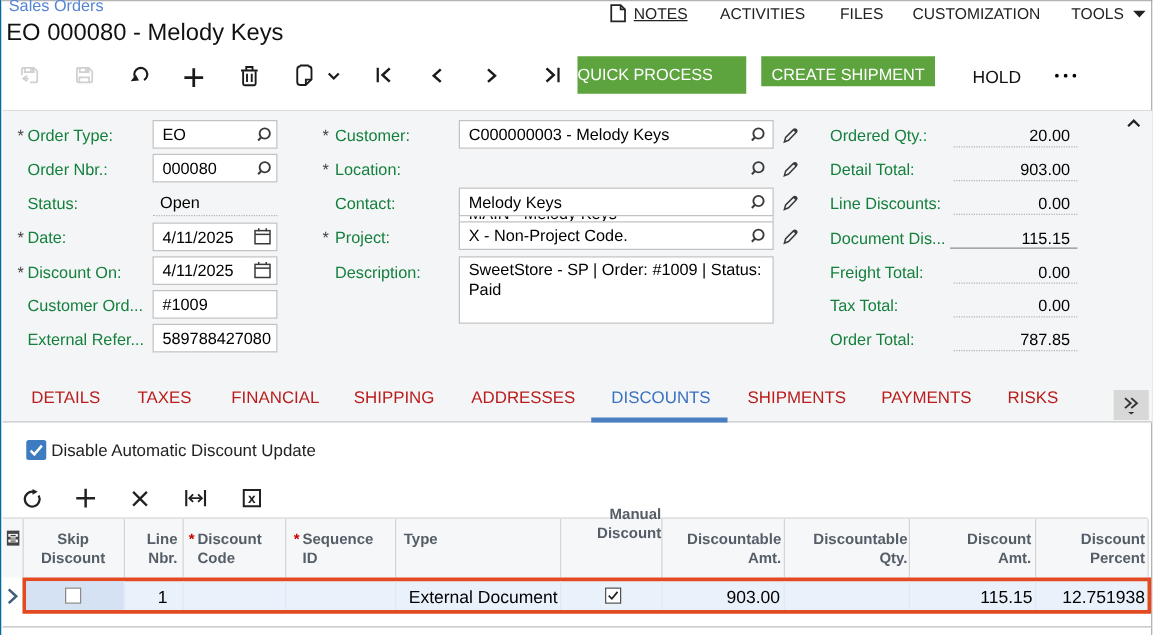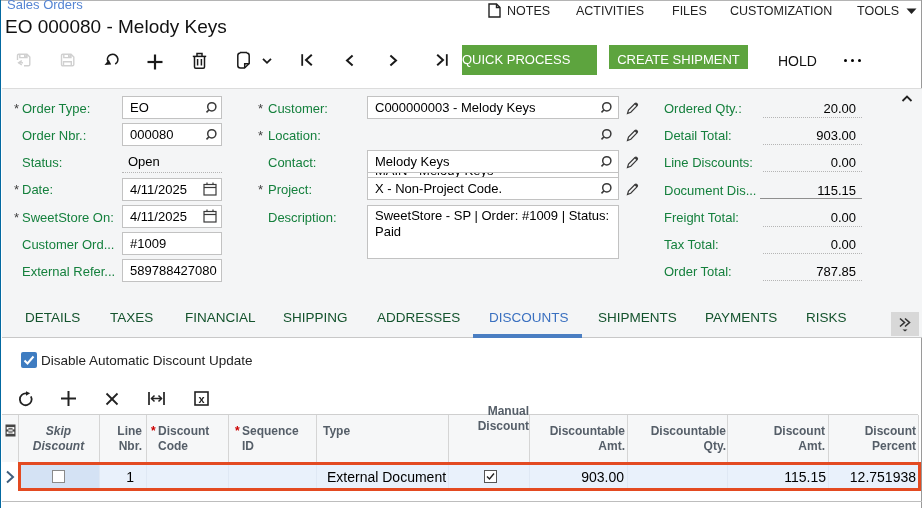--- a/index.html
+++ b/index.html
@@ -6,41 +6,41 @@
   #app{position:relative;width:922px;height:508px;background:#fff;overflow:hidden;
        font-family:"Liberation Sans",sans-serif;border-left:1px solid #0369a1;
        box-sizing:border-box;}
   .abs{position:absolute;}
   .lbl{position:absolute;font-size:13px;color:#15803d;white-space:nowrap;line-height:15px;}
   .val{position:absolute;font-size:13px;color:#000;white-space:nowrap;line-height:15px;}
   .box{position:absolute;background:#fff;border:1px solid #c2c2c2;height:23px;
        box-sizing:border-box;font-size:13px;color:#000;line-height:21px;padding-left:7px;
        white-space:nowrap;overflow:hidden;}
   .ast{position:absolute;font-size:13px;color:#404040;line-height:15px;}
-  .tab{position:absolute;font-size:13.5px;color:#14532d;white-space:nowrap;top:311px;line-height:14px;}
+  .tab{position:absolute;font-size:13.5px;color:#b91c1c;white-space:nowrap;top:311px;line-height:14px;}
   .hdrtxt{position:absolute;font-size:12px;font-weight:bold;color:#555e68;line-height:15px;}
   .cellv{position:absolute;font-size:14px;color:#000;line-height:16px;top:468.5px;}
   svg{position:absolute;overflow:visible;}
 </style>
 </head>
 <body>
 <div id="app">
 
   <div class="abs" style="left:0;top:0;width:921px;height:1px;background:#b4b4b4;"></div>
   <div class="abs" style="right:0;top:0;width:1px;height:508px;background:#9a9a9a;"></div>
 
   <div class="abs" style="left:6px;top:-3px;font-size:13px;color:#5585d3;">Sales Orders</div>
   <div class="abs" style="left:4px;top:16px;font-size:19px;color:#111;">EO 000080 - Melody Keys</div>
 
   <div id="topmenu" style="position:absolute;top:0;left:0;font-size:12.5px;color:#222;">
     <svg style="left:487px;top:3px;" width="13" height="15" viewBox="0 0 13 15" stroke="#222" fill="none" stroke-width="1.4">
       <path d="M1 1 L8.5 1 L12 4.5 L12 14 L1 14 Z"></path>
         <path d="M8.5 1 L8.5 4.5 L12 4.5"></path>
     </svg>
-    <div class="abs" style="left:506px;top:4px;">NOTES</div>
+    <div class="abs" style="left:506px;top:4px;text-decoration:underline;">NOTES</div>
     <div class="abs" style="left:575px;top:4px;">ACTIVITIES</div>
     <div class="abs" style="left:671px;top:4px;">FILES</div>
     <div class="abs" style="left:729px;top:4px;">CUSTOMIZATION</div>
     <div class="abs" style="left:856px;top:4px;">TOOLS</div>
     <svg style="left:905px;top:8px;" width="11" height="7" viewBox="0 0 11 7">
         <path d="M0.5 0.5 L5.5 6 L10.5 0.5 Z" fill="#222"></path>
       </svg>
   </div>
 
   <div id="toolbar">
@@ -120,21 +120,21 @@
 
   <div id="form">
 
     <div class="ast" style="left:13px;top:101px;">*</div>
       <div class="lbl" style="left:21px;top:101px;">Order Type:</div>
     <div class="lbl" style="left:21px;top:128px;">Order Nbr.:</div>
     <div class="lbl" style="left:21px;top:155px;">Status:</div>
     <div class="ast" style="left:13px;top:182px;">*</div>
       <div class="lbl" style="left:21px;top:182px;">Date:</div>
     <div class="ast" style="left:13px;top:210px;">*</div>
-      <div class="lbl" style="left:21px;top:210px;">SweetStore On:</div>
+      <div class="lbl" style="left:21px;top:210px;">Discount On:</div>
     <div class="lbl" style="left:21px;top:237px;">Customer Ord...</div>
     <div class="lbl" style="left:21px;top:264px;">External Refer...</div>
 
     <div class="box" style="left:121px;top:96px;width:100px;">EO</div>
     <div class="box" style="left:121px;top:123px;width:100px;">000080</div>
     <div class="val" style="left:127px;top:153.5px;font-weight:normal;">Open</div>
     <div class="abs" style="left:121px;top:172px;width:100px;border-bottom:1px dotted #b5b5b5;"></div>
     <div class="box" style="left:121px;top:178px;width:100px;">4/11/2025</div>
     <div class="box" style="left:121px;top:205px;width:100px;">4/11/2025</div>
     <div class="box" style="left:121px;top:232px;width:100px;">#1009</div>
@@ -306,21 +306,21 @@
 
     <svg style="left:4px;top:424px;" width="11" height="13" viewBox="0 0 11 13">
         <rect x="0.5" y="0.5" width="10" height="12" fill="#454545"></rect>
         <rect x="1.7" y="3.1" width="7.6" height="2.3" fill="#fff"></rect>
         <rect x="1.7" y="7.6" width="7.6" height="2.3" fill="#fff"></rect>
         <rect x="3.4" y="3.9" width="4.2" height="0.9" fill="#454545"></rect>
         <rect x="3.4" y="8.4" width="4.2" height="0.9" fill="#454545"></rect>
         <rect x="3.4" y="5.9" width="4.2" height="0.9" fill="#fff"></rect>
       </svg>
 
-    <div class="hdrtxt" style="left:17px;top:424px;width:81px;text-align:center;font-style:italic;">Skip<br>Discount</div>
+    <div class="hdrtxt" style="left:17px;top:424px;width:81px;text-align:center;">Skip<br>Discount</div>
     <div class="hdrtxt" style="left:98px;top:424px;width:43px;text-align:right;">Line<br>Nbr.</div>
     <div class="hdrtxt" style="left:157px;top:424px;">Discount<br>Code</div>
     <div class="hdrtxt" style="left:150px;top:424px;color:#cc0000;">*</div>
     <div class="hdrtxt" style="left:241px;top:424px;">Sequence<br>ID</div>
     <div class="hdrtxt" style="left:234px;top:424px;color:#cc0000;">*</div>
     <div class="hdrtxt" style="left:322px;top:424px;">Type</div>
     <div class="hdrtxt" style="left:447px;top:404px;width:81px;text-align:right;">Manual<br>Discount</div>
     <div class="hdrtxt" style="left:528px;top:424px;width:96px;text-align:right;">Discountable<br>Amt.</div>
     <div class="hdrtxt" style="left:626px;top:424px;width:99px;text-align:right;">Discountable<br>Qty.</div>
     <div class="hdrtxt" style="left:726px;top:424px;width:98px;text-align:right;">Discount<br>Amt.</div>

